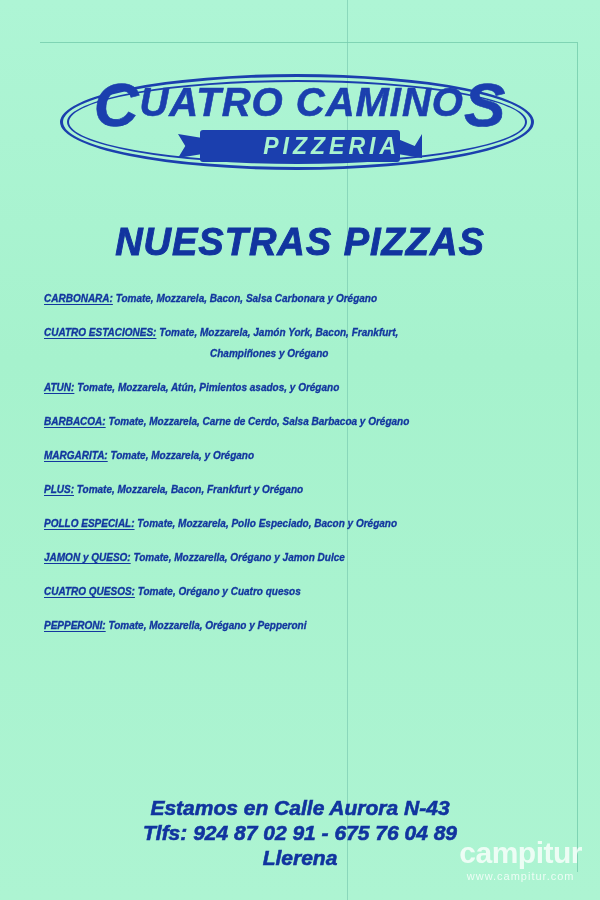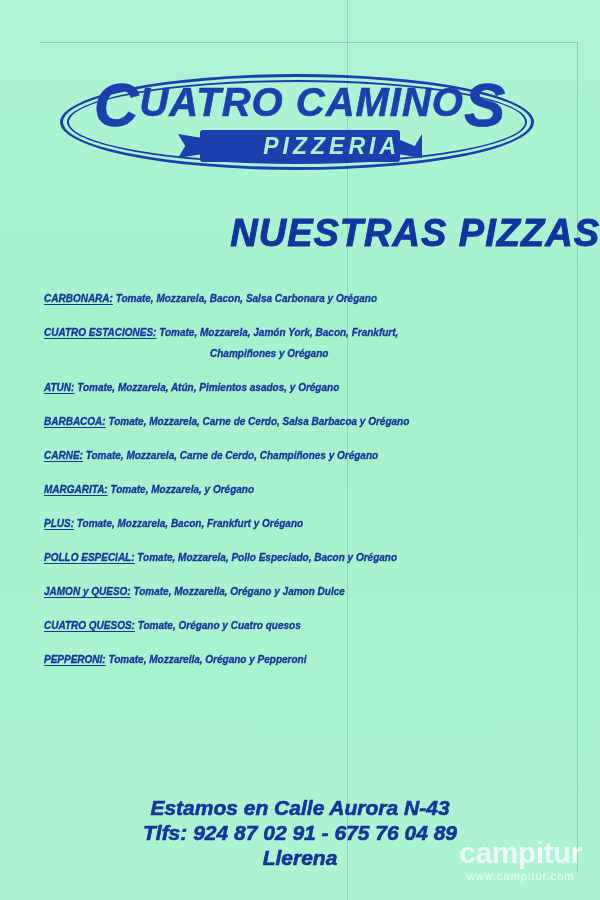--- a/index.html
+++ b/index.html
@@ -122,23 +122,23 @@
     font-style: italic;
     font-size: 23px;
     letter-spacing: 4px;
     font-family: "Liberation Sans", sans-serif;
   }
 
   
   .heading {
     position: absolute;
     left: 0;
-    top: 212px;
+    top: 221px;
     width: 600px;
-    text-align: right;
+    text-align: center;
     font-family: "Liberation Sans", sans-serif;
     font-weight: bold;
     font-style: italic;
     font-size: 38px;
     letter-spacing: 1px;
     color: #11349f;
     -webkit-text-stroke: 0.9px #11349f;
   }
 
   
@@ -246,24 +246,20 @@
     <div class="item">
       <span class="name">ATUN:</span>
       <span class="desc">Tomate, Mozzarela, Atún, Pimientos asados, y Orégano</span>
     </div>
 
     <div class="item">
       <span class="name">BARBACOA:</span>
       <span class="desc">Tomate, Mozzarela, Carne de Cerdo, Salsa Barbacoa y Orégano</span>
     </div>
 
-    <div class="item">
-      <span class="name">CARNE:</span>
-      <span class="desc">Tomate, Mozzarela, Carne de Cerdo, Champiñones y Orégano</span>
-    </div>
 
     <div class="item">
       <span class="name">MARGARITA:</span>
       <span class="desc">Tomate, Mozzarela, y Orégano</span>
     </div>
 
     <div class="item">
       <span class="name">PLUS:</span>
       <span class="desc">Tomate, Mozzarela, Bacon, Frankfurt y Orégano</span>
     </div>

